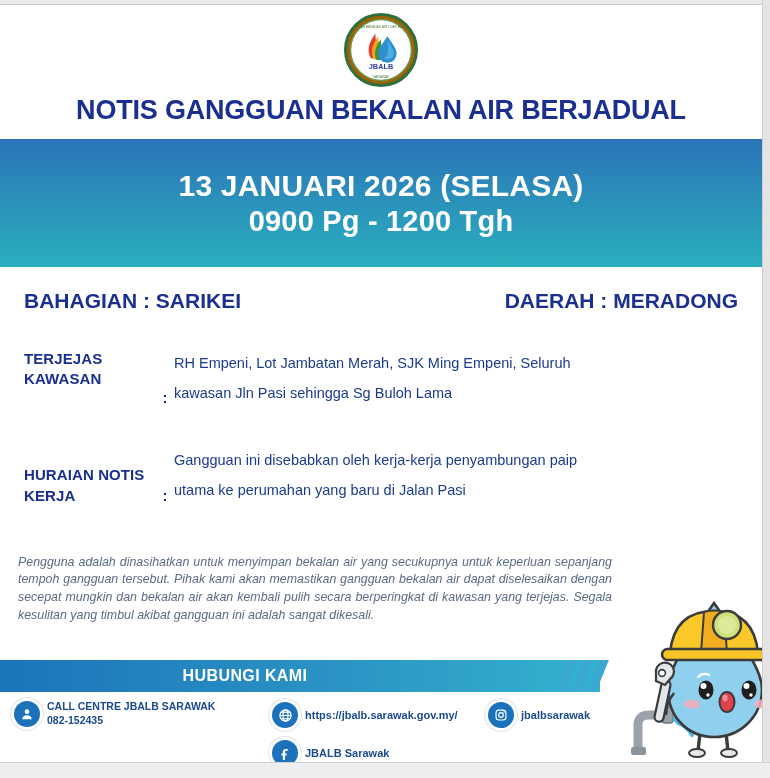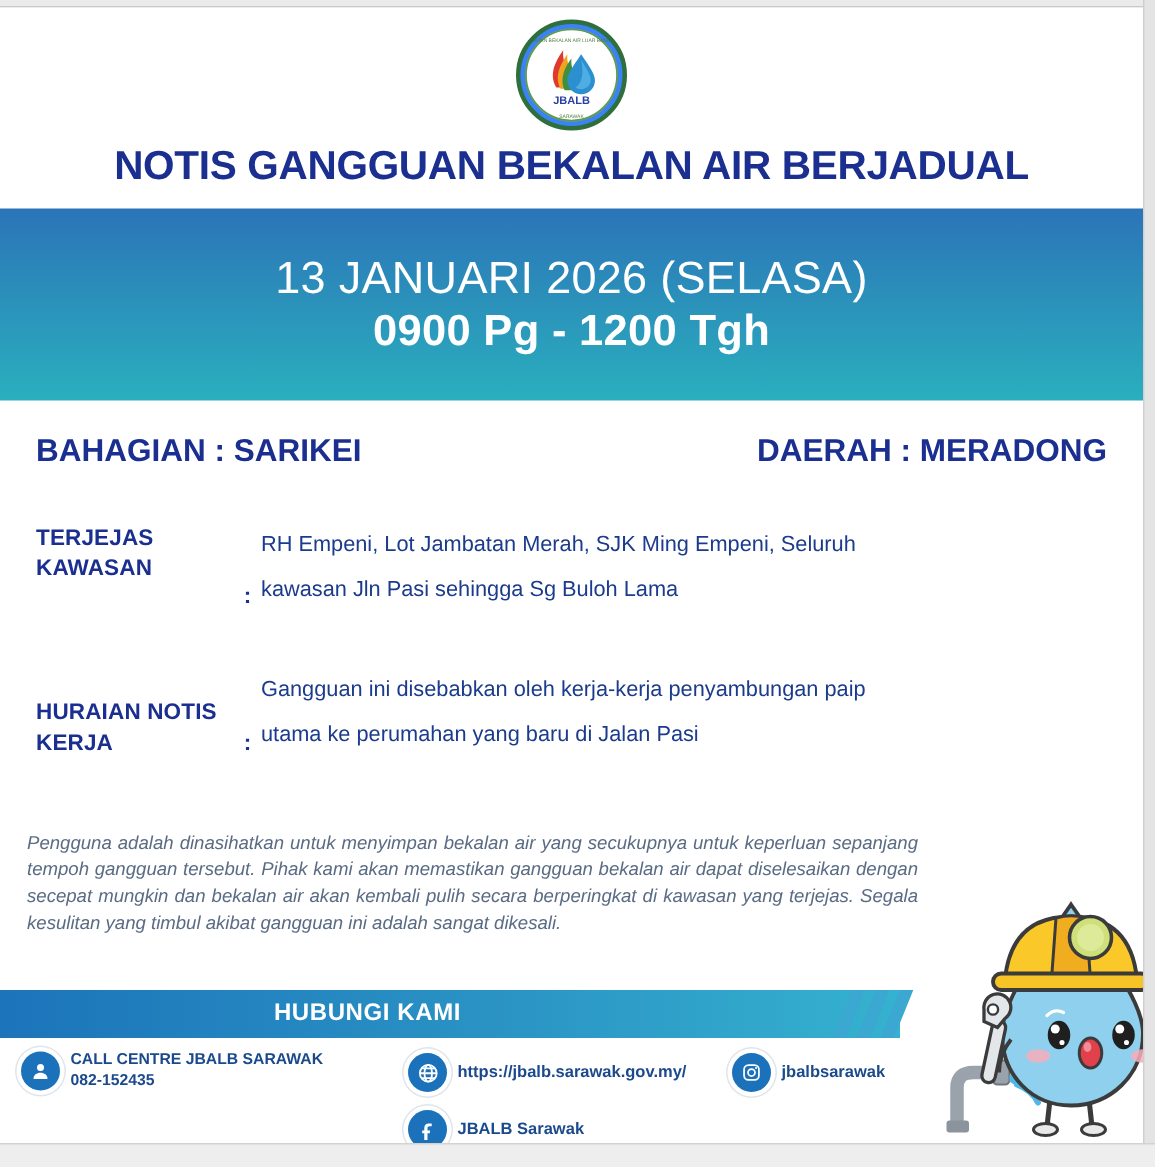--- a/index.html
+++ b/index.html
@@ -49,21 +49,21 @@
   }
   .logo-wrap {
     width: 74px; height: 74px;
     margin: 0 auto 4px auto;
     position: relative;
   }
   .logo-ring {
     position: absolute; inset: 0;
     border-radius: 50%;
     border: 3px solid #2f6f3c;
-    background: #3b82f6;
+    background: #a16207;
     overflow: hidden;
   }
   .logo-ring::before {
     content: "";
     position: absolute; inset: 3px;
     border-radius: 50%;
     border: 1px solid #7aa86a;
   }
   .logo-inner-svg { position: absolute; inset: 0; }
 
@@ -81,21 +81,21 @@
     width: 100%;
     height: 128px;
     background: linear-gradient(180deg, #2b74b8 0%, #2b8fba 45%, #2aafbe 100%);
     color: #ffffff;
     display: flex;
     flex-direction: column;
     align-items: center;
     justify-content: center;
     gap: 2px;
   }
-  .date-line-1 { font-size: 30px; font-weight: normal; letter-spacing: 0.2px; }
+  .date-line-1 { font-size: 30px; font-weight: bold; letter-spacing: 0.2px; }
   .date-line-2 { font-size: 29px; font-weight: bold; letter-spacing: 0.2px; }
 
   
   .region-row {
     display: flex;
     justify-content: space-between;
     padding: 22px 24px 0 24px;
     color: #1a2f8f;
     font-size: 21px;
     font-weight: bold;

